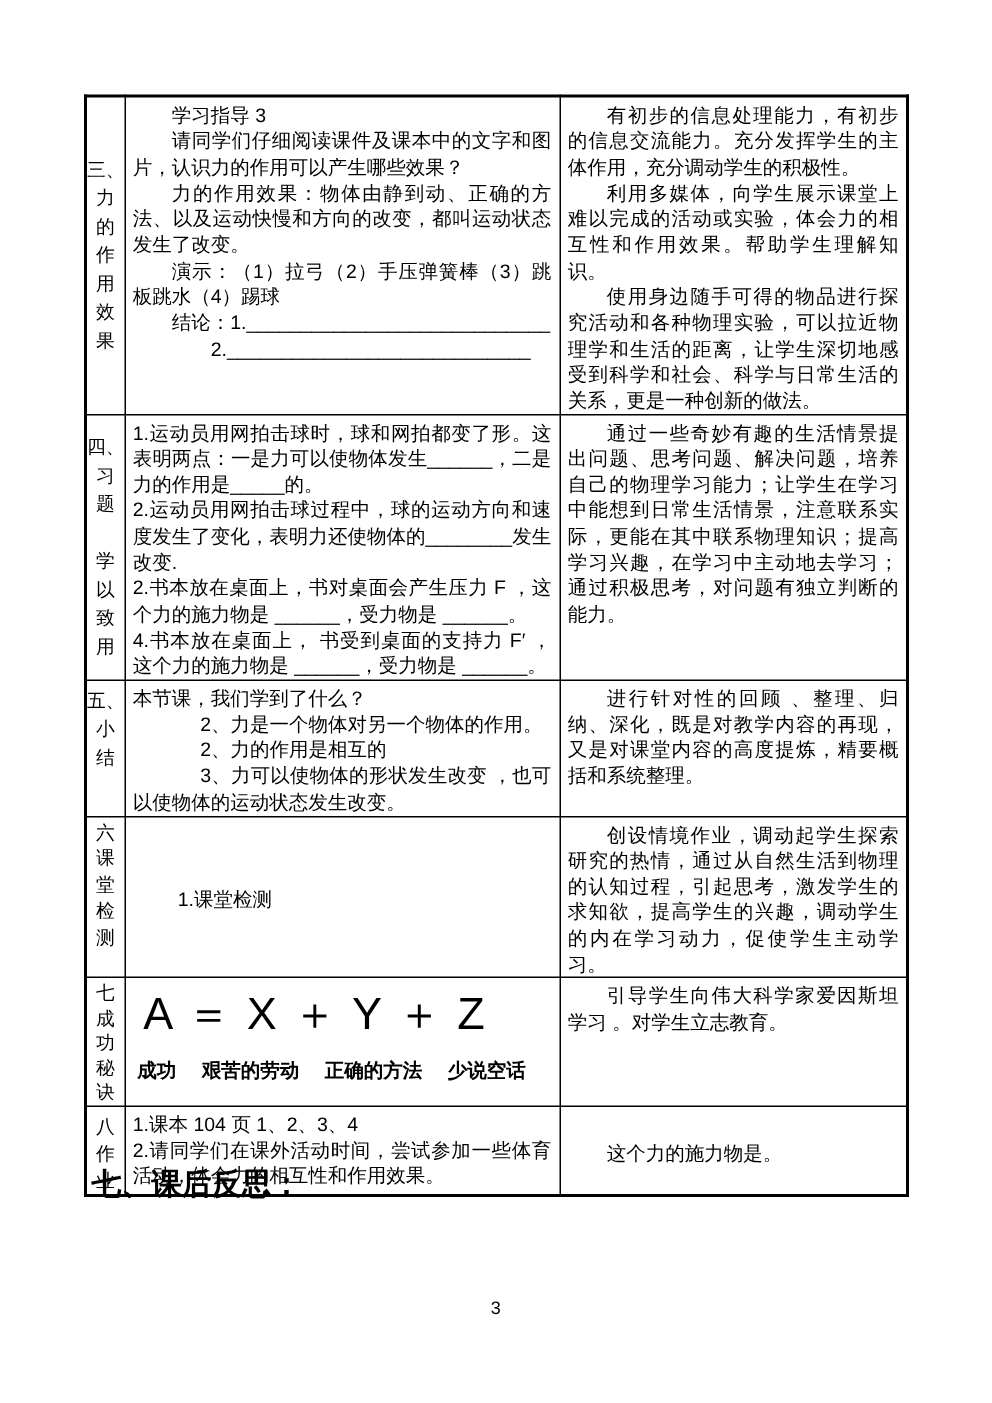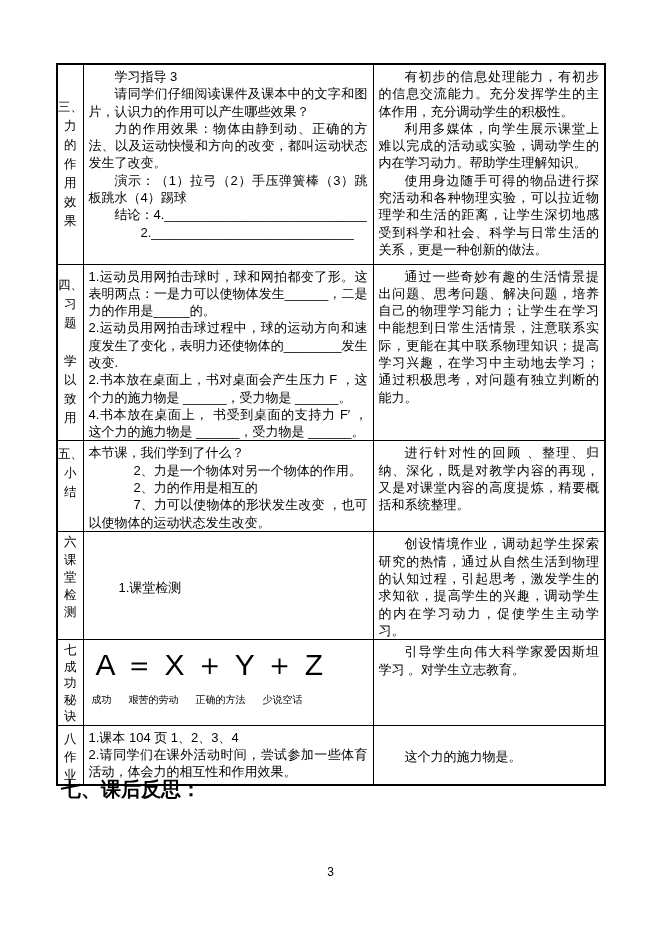--- a/index.html
+++ b/index.html
@@ -38,21 +38,21 @@
   .ml52 { margin-left:52px; }
   tr.r4 td.cell-mid { vertical-align:middle; }
   tr.r4 td.cell-mid .para { margin-left:30px; }
   tr.r6 td.notes-mid { vertical-align:middle; }
   .formula {
     margin:3px 0 0 7px; font-size:30px; font-weight:normal;
     letter-spacing:1px; line-height:38px; white-space:nowrap;
   }
   .formula-labels {
     display:flex; gap:17px; margin:9px 0 0 3px;
-    font-size:10px; font-weight:normal; white-space:nowrap;align-items:center;
+    font-size:13px; font-weight:bold; white-space:nowrap;align-items:center;
   }
   .reflection {
     position:absolute; left:61px; top:776px;
     font-size:20px; font-weight:bold;
   }
   .pagenum {
     position:absolute; left:0; top:865px; width:661px;
     text-align:center; font-size:12px;
   }
 </style>
@@ -73,26 +73,26 @@
 的
 作
 用
 效
 果</td>
     <td class="cell">
       <p class="para ind2">学习指导 3</p>
       <p class="para ind2">请同学们仔细阅读课件及课本中的文字和图片，认识力的作用可以产生哪些效果？</p>
       <p class="para ind2">力的作用效果：物体由静到动、正确的方法、以及运动快慢和方向的改变，都叫运动状态发生了改变。</p>
       <p class="para ind2">演示：（1）拉弓（2）手压弹簧棒（3）跳板跳水（4）踢球</p>
-      <p class="para ind2">结论：4.____________________________</p>
+      <p class="para ind2">结论：1.____________________________</p>
       <p class="para ml52">2.____________________________</p>
     </td>
     <td class="cell">
       <p class="para ind2">有初步的信息处理能力，有初步的信息交流能力。充分发挥学生的主体作用，充分调动学生的积极性。</p>
-      <p class="para ind2">利用多媒体，向学生展示课堂上难以完成的活动或实验，调动学生的内在学习动力。帮助学生理解知识。</p>
+      <p class="para ind2">利用多媒体，向学生展示课堂上难以完成的活动或实验，体会力的相互性和作用效果。帮助学生理解知识。</p>
       <p class="para ind2">使用身边随手可得的物品进行探究活动和各种物理实验，可以拉近物理学和生活的距离，让学生深切地感受到科学和社会、科学与日常生活的关系，更是一种创新的做法。</p>
     </td>
   </tr>
 
   <tr class="r2">
     <td class="hdr">四、
 习
 题
 
 学
@@ -111,21 +111,21 @@
   </tr>
 
   <tr class="r3">
     <td class="hdr">五、
 小
 结</td>
     <td class="cell">
       <p class="para">本节课，我们学到了什么？</p>
       <p class="para ind3">2、力是一个物体对另一个物体的作用。</p>
       <p class="para ind3">2、力的作用是相互的</p>
-      <p class="para ind3">7、力可以使物体的形状发生改变 ，也可以使物体的运动状态发生改变。</p>
+      <p class="para ind3">3、力可以使物体的形状发生改变 ，也可以使物体的运动状态发生改变。</p>
     </td>
     <td class="cell">
       <p class="para ind2">进行针对性的回顾 、整理、归纳、深化，既是对教学内容的再现，又是对课堂内容的高度提炼，精要概括和系统整理。</p>
     </td>
   </tr>
 
   <tr class="r4">
     <td class="hdr">六
 课
 堂

